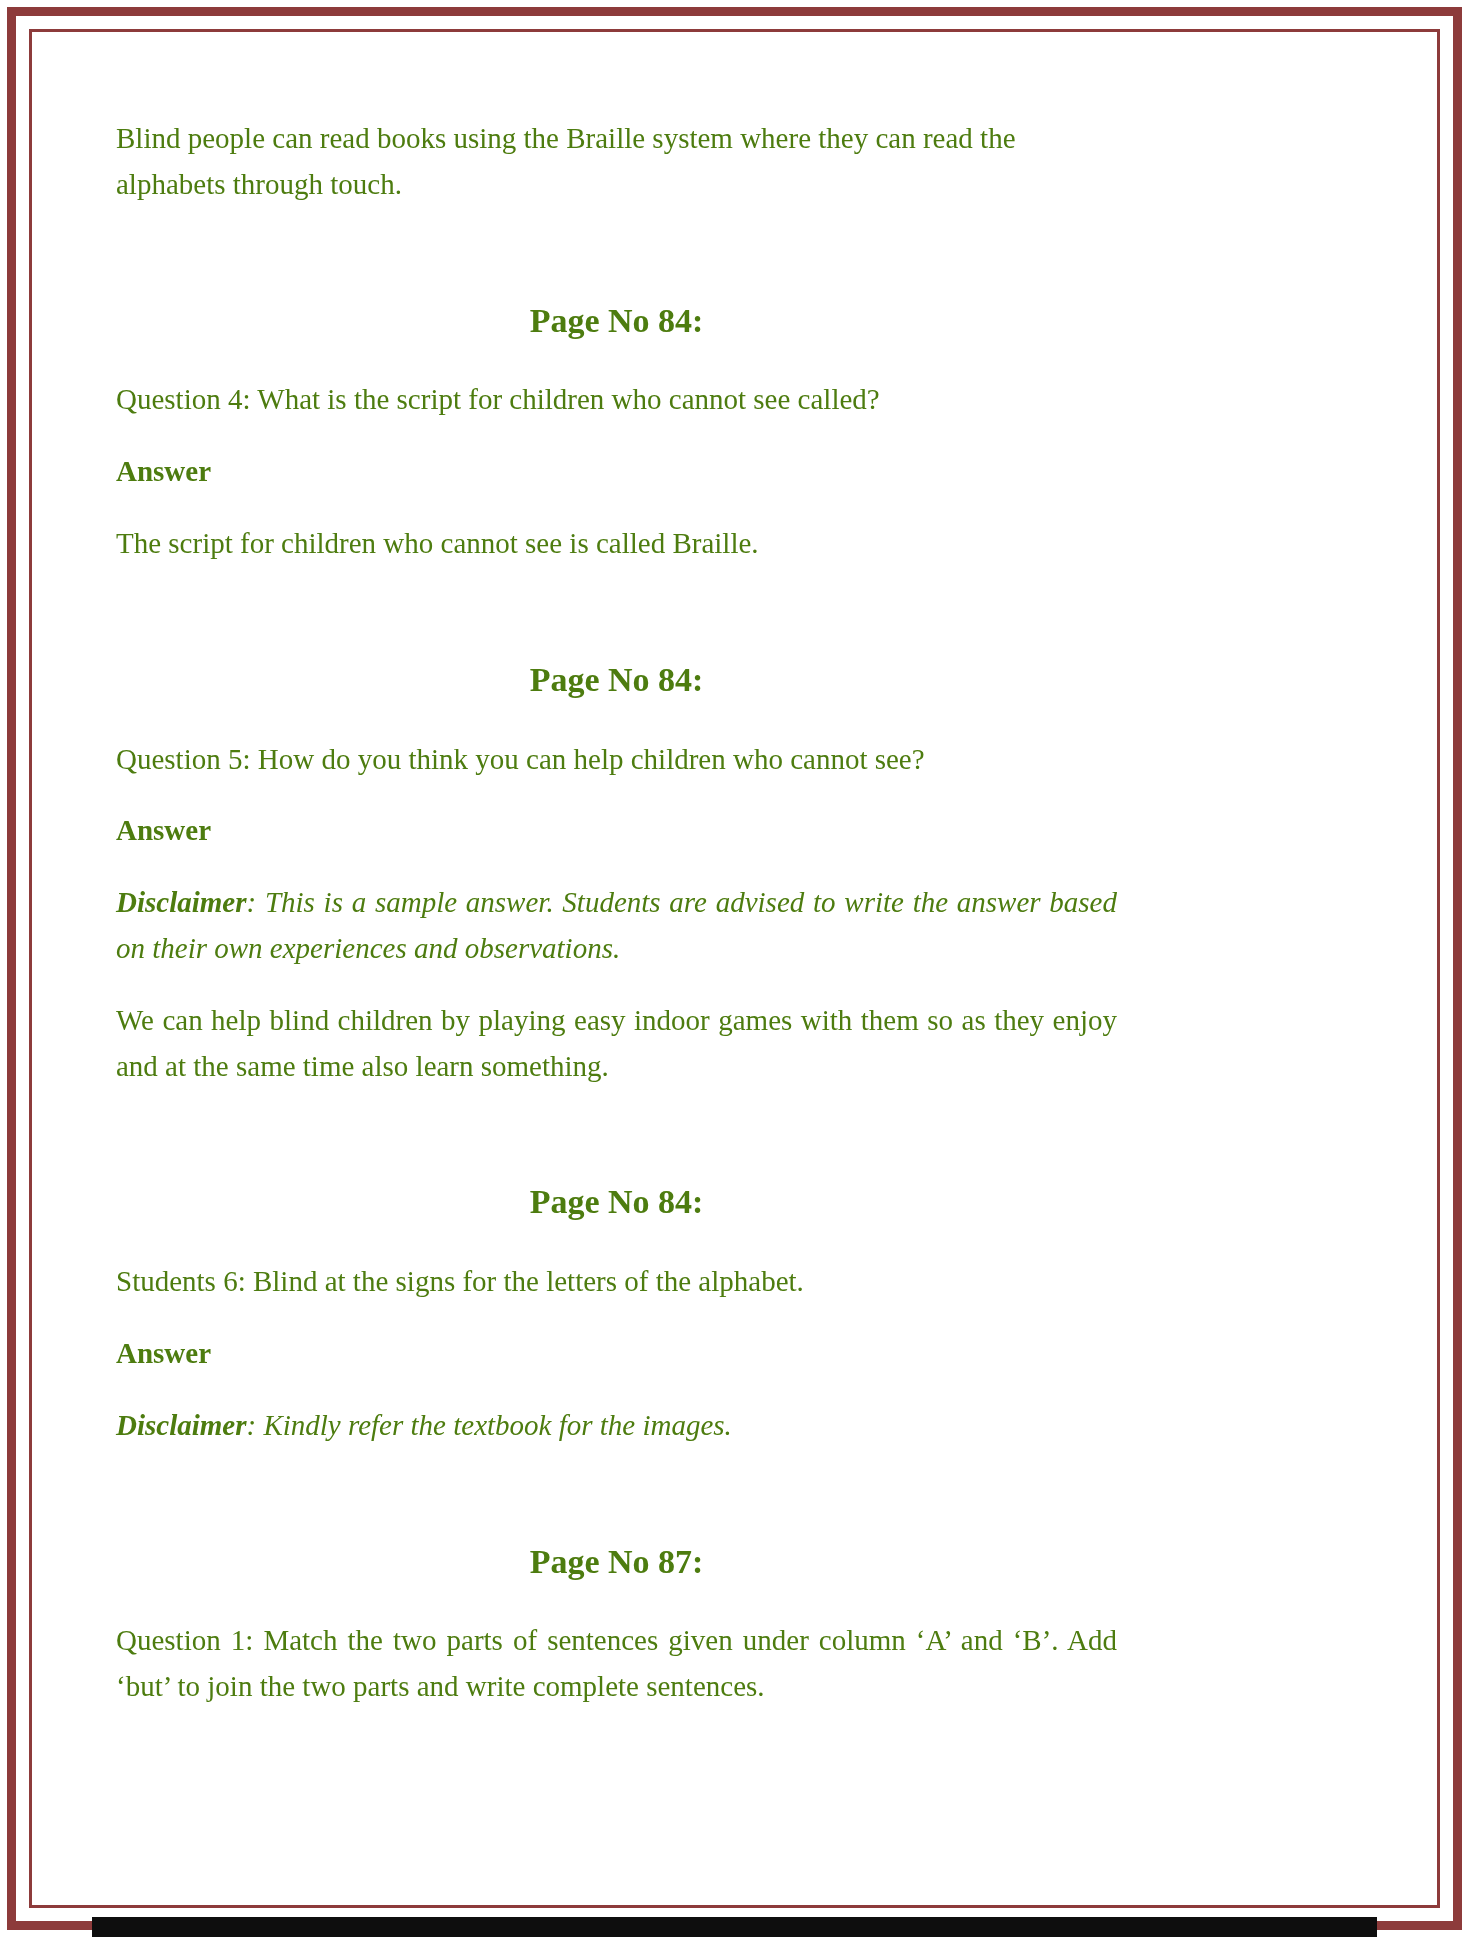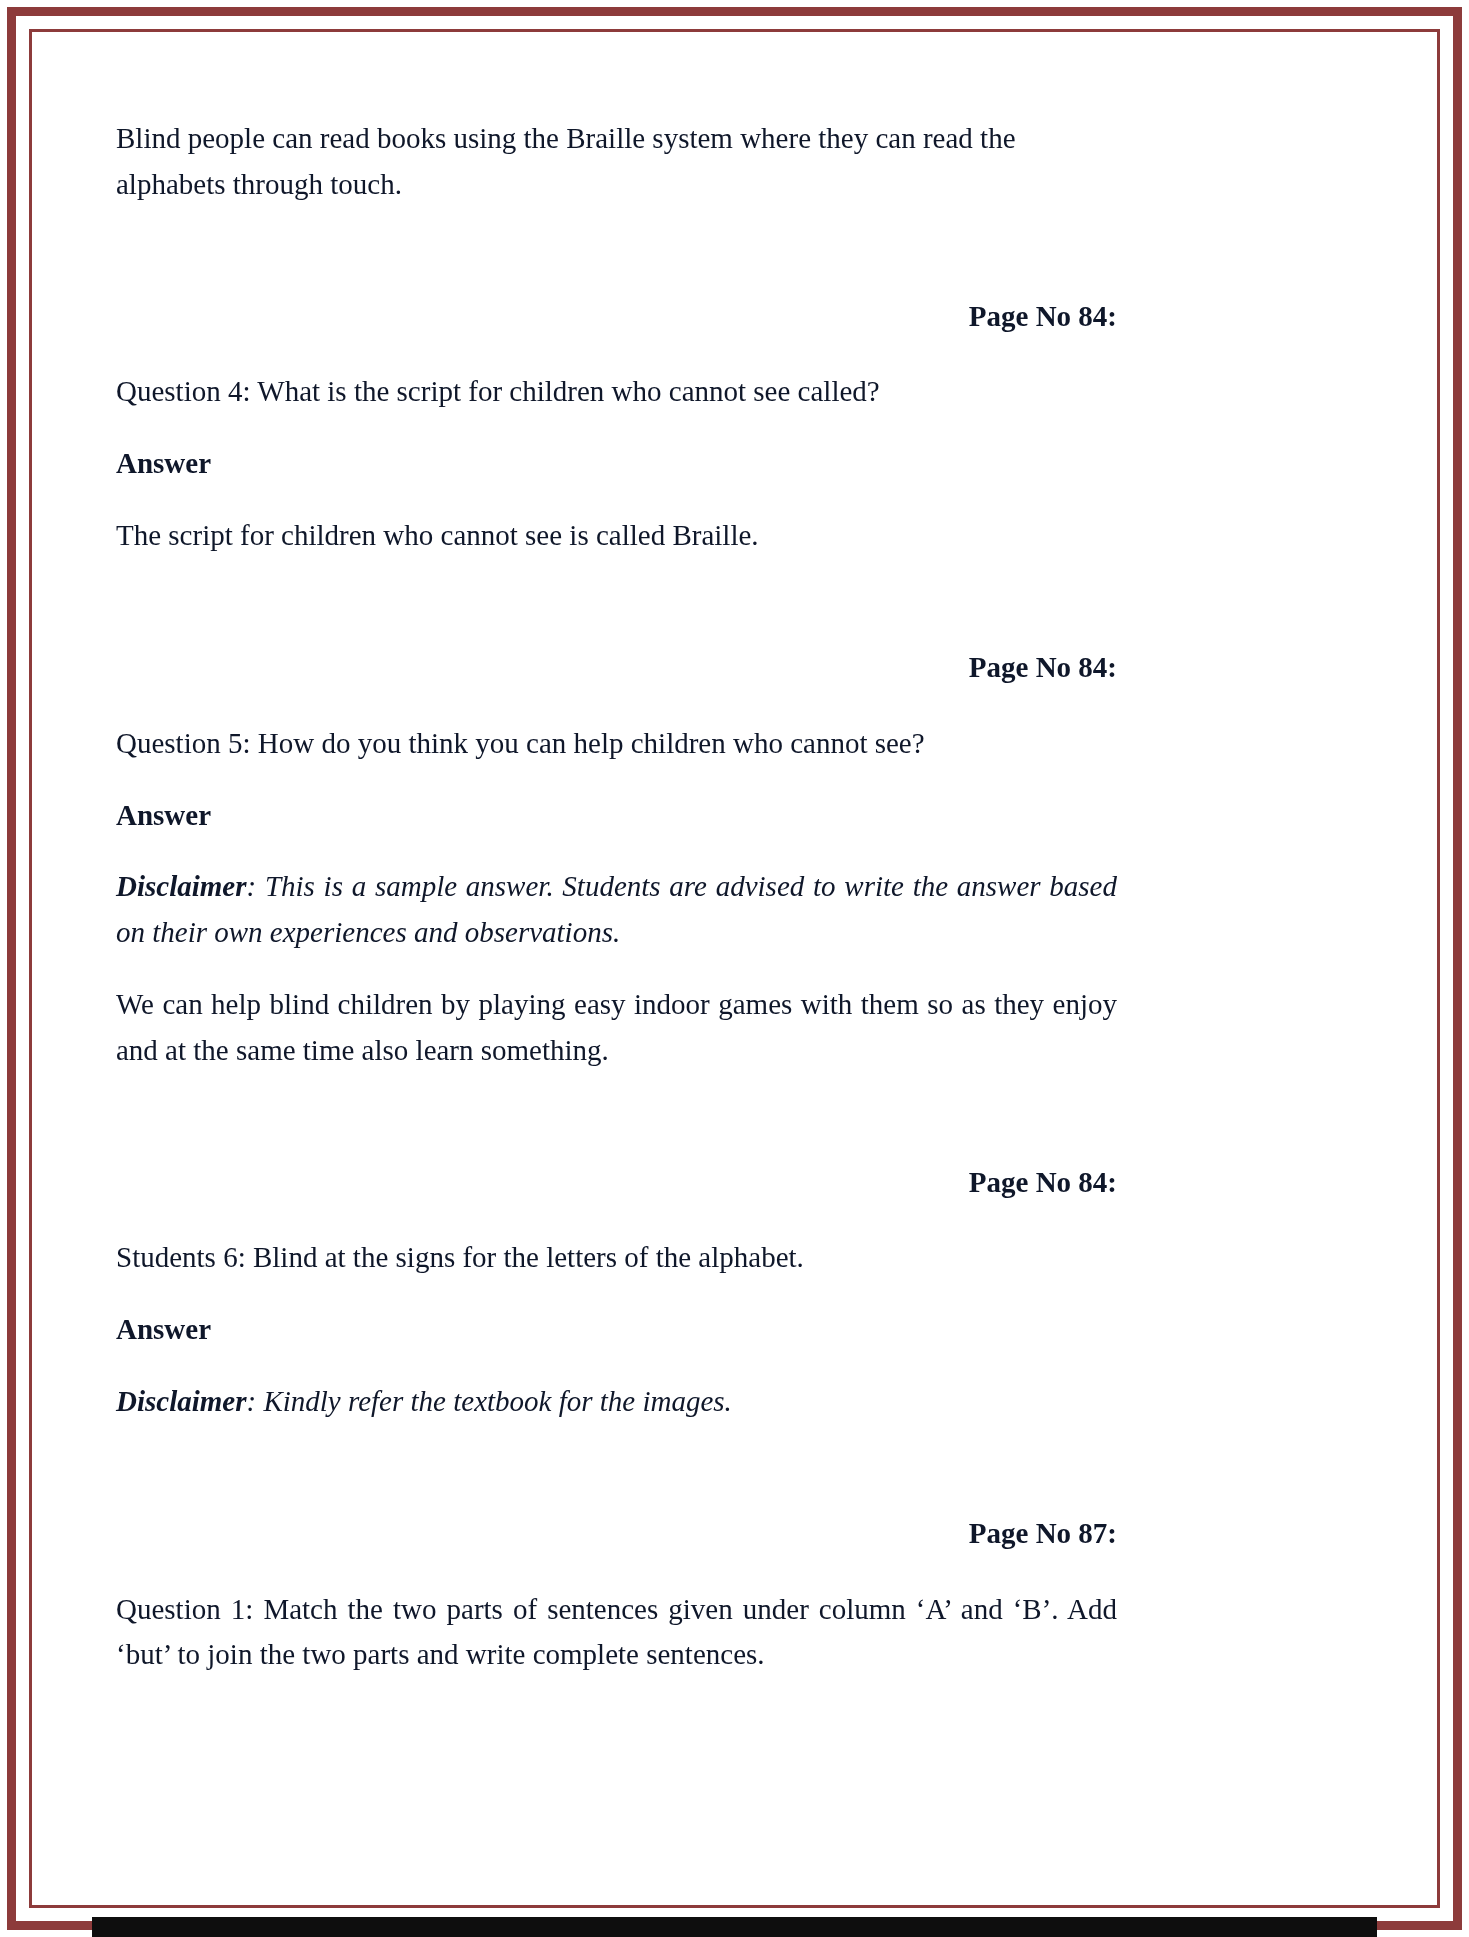--- a/index.html
+++ b/index.html
@@ -8,21 +8,21 @@
     background: #f5f3f2;
   }
   .canvas {
     position: relative;
     width: 1469px;
     height: 1937px;
     background: #ffffff;
     margin: 0 auto;
     overflow: hidden;
     font-family: "Liberation Serif", "DejaVu Serif", serif;
-    color: #0f172a;
+    color: #4d7c0f;
   }
   .frame-outer {
     position: absolute;
     top: 7px; left: 7px; right: 7px; bottom: 7px;
     border: 9px solid #8d3b3b;
     pointer-events: none;
   }
   .frame-inner {
     position: absolute;
     top: 29px; left: 29px; right: 29px; bottom: 29px;
@@ -42,23 +42,23 @@
   }
   .para {
     margin: 0 0 26px 0;
     text-align: justify;
   }
   .para.no-justify {
     text-align: left;
   }
   .page-heading {
     margin: 86px 0 30px 0;
-    font-size: 29px;
+    font-size: 34px;
     font-weight: bold;
-    text-align: right;
+    text-align: center;
   }
   .q-label, .answer-label-text {
     font-weight: normal;
   }
   .answer-label {
     margin: 1px 0 26px 0;
     font-weight: bold;
   }
   .disclaimer {
     margin: 0 0 26px 0;

